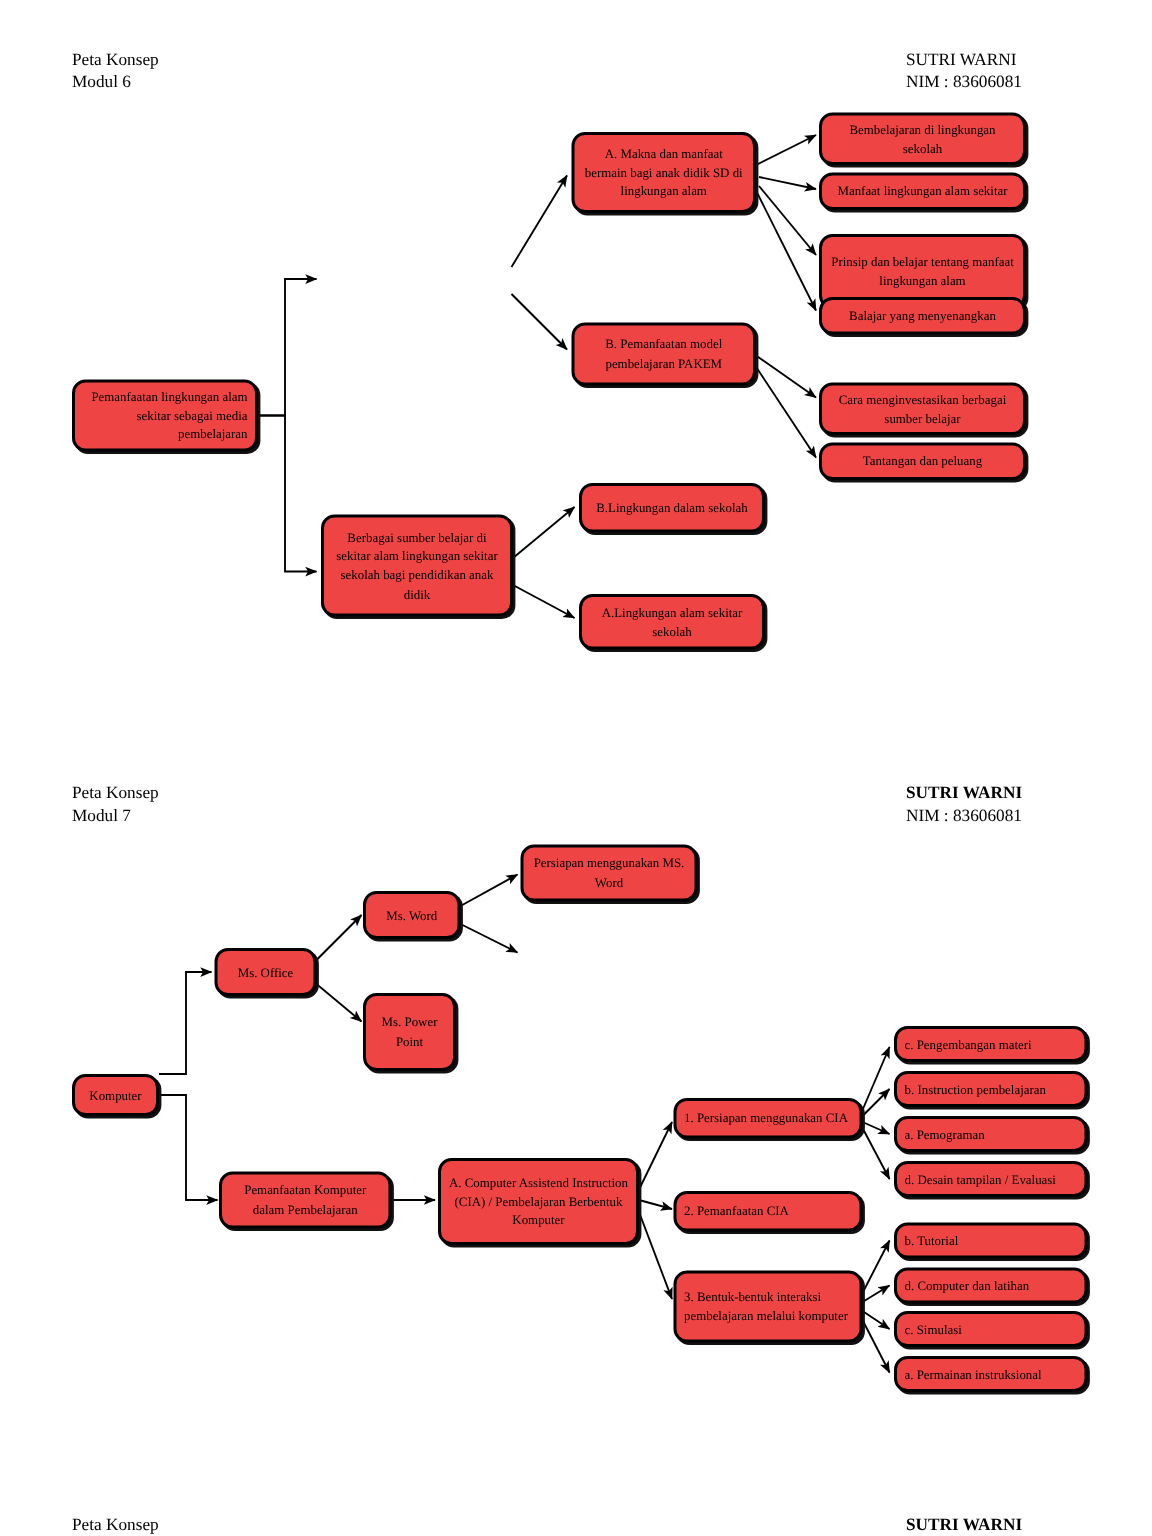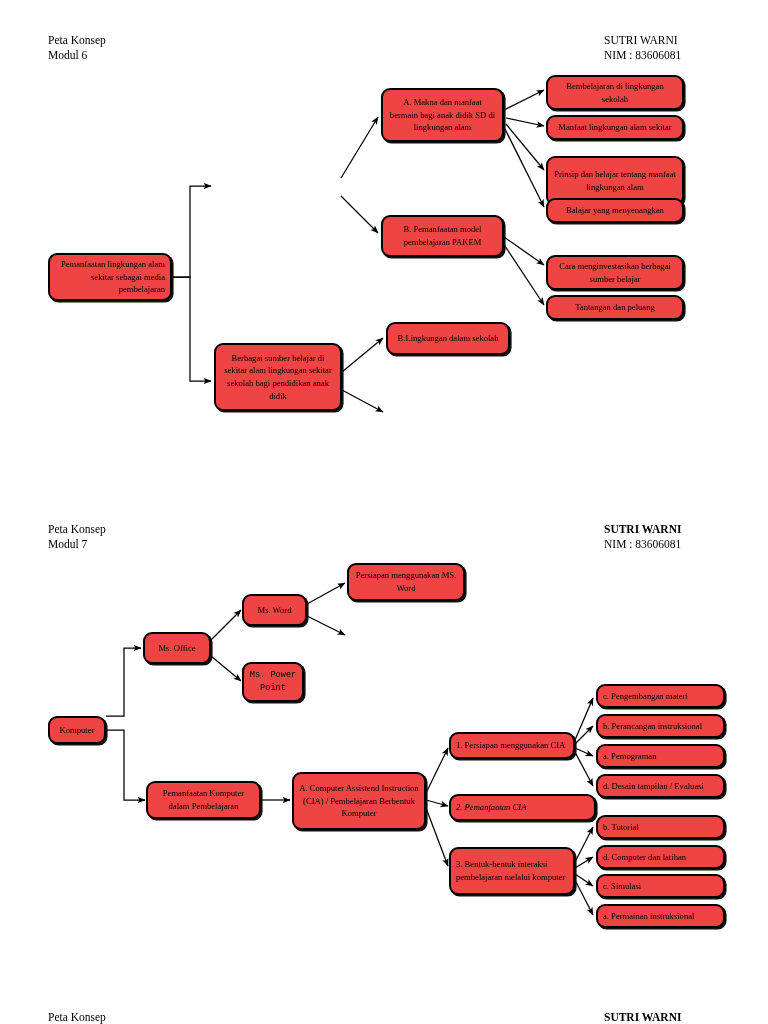--- a/index.html
+++ b/index.html
@@ -160,68 +160,71 @@
   </div>
 
   <div class="node" style="left:546px;top:295px;width:138px;height:25px;">
     <span>Tantangan dan peluang</span>
   </div>
 
   <div class="node" style="left:386px;top:322px;width:124px;height:33px;">
     <span>B.Lingkungan dalam sekolah</span>
   </div>
 
+  <div class="node" style="left:386px;top:396px;width:124px;height:37px;">
+    <span>A.Lingkungan alam sekitar sekolah</span>
+  </div>
 
   <div class="node" style="left:48px;top:716px;width:58px;height:28px;">
     <span>Komputer</span>
   </div>
 
   <div class="node" style="left:143px;top:632px;width:68px;height:32px;">
     <span>Ms. Office</span>
   </div>
 
   <div class="node" style="left:146px;top:781px;width:115px;height:38px;">
     <span>Pemanfaatan Komputer dalam Pembelajaran</span>
   </div>
 
   <div class="node" style="left:242px;top:594px;width:65px;height:32px;">
     <span>Ms. Word</span>
   </div>
 
-  <div class="node" style="left:242px;top:662px;width:62px;height:40px;font-family:Liberation Mono, monospace;">
+  <div class="node" style="left:242px;top:662px;width:62px;height:52px;">
     <span>Ms. Power Point</span>
   </div>
 
   <div class="node" style="left:347px;top:563px;width:118px;height:38px;">
     <span>Persiapan menggunakan MS. Word</span>
   </div>
 
 
   <div class="node" style="left:292px;top:772px;width:134px;height:58px;">
     <span>A.  Computer Assistend Instruction (CIA) / Pembelajaran Berbentuk Komputer</span>
   </div>
 
   <div class="node lft" style="left:449px;top:732px;width:126px;height:27px;">
     <span>1.   Persiapan menggunakan CIA</span>
   </div>
 
-  <div class="node lft" style="left:449px;top:794px;width:147px;height:27px;font-style:italic;">
+  <div class="node lft" style="left:449px;top:794px;width:126px;height:27px;">
     <span>2.  Pemanfaatan CIA</span>
   </div>
 
   <div class="node lft" style="left:449px;top:847px;width:126px;height:48px;">
     <span>3.  Bentuk-bentuk interaksi pembelajaran melalui komputer</span>
   </div>
 
   <div class="node lft" style="left:596px;top:684px;width:129px;height:24px;">
     <span>c.   Pengembangan materi</span>
   </div>
 
   <div class="node lft" style="left:596px;top:714px;width:129px;height:24px;">
-    <span>b.  Perancangan instruksional</span>
+    <span>b.  Instruction pembelajaran</span>
   </div>
 
   <div class="node lft" style="left:596px;top:744px;width:129px;height:24px;">
     <span>a.   Pemograman</span>
   </div>
 
   <div class="node lft" style="left:596px;top:774px;width:129px;height:24px;">
     <span>d.  Desain tampilan / Evaluasi</span>
   </div>
 

